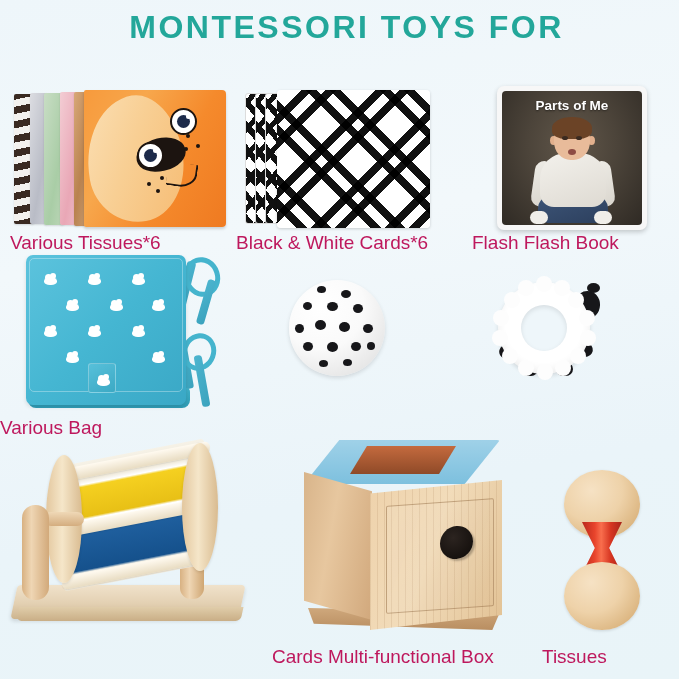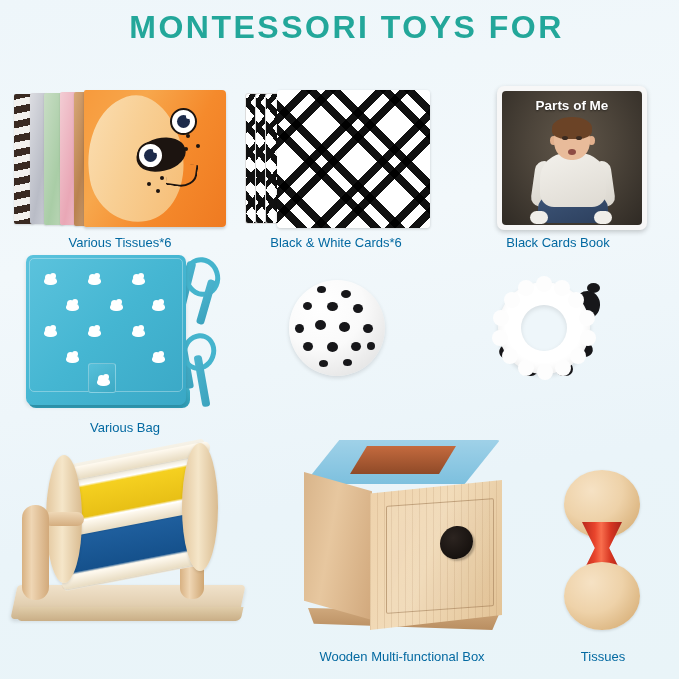--- a/index.html
+++ b/index.html
@@ -33,23 +33,22 @@
     line-height: 39px;
     text-transform: uppercase;
     margin-left: 7px;
   }
   .title .l2 { display: block; }
 
   
   .item { position: absolute; }
   .caption {
     position: absolute;
-    text-align: center;
-    color: #0369a1;
-    font-size: 13px;
+    color: #be185d;
+    font-size: 19px;
     line-height: 18px;
     white-space: nowrap;
   }
 
   
 
   
   .books { left: 14px; top: 88px; width: 212px; height: 140px; }
   .book-stack { position: absolute; left: 0; top: 0; width: 212px; height: 140px; }
   .bk {
@@ -474,21 +473,21 @@
         <div class="baby-ear l"></div>
         <div class="baby-ear r"></div>
         <div class="baby-head"></div>
         <div class="baby-hair"></div>
         <div class="baby-eye l"></div>
         <div class="baby-eye r"></div>
         <div class="baby-mouth"></div>
       </div>
     </div>
   </div>
-  <div class="caption cap-flash">Black Cards Book</div>
+  <div class="caption cap-flash">Flash Flash Book</div>
 
   <div class="item bag">
     <div class="tie" style="left:155px; top:6px; width:9px; height:54px; transform:rotate(14deg);"></div>
     <div class="bow-loop" style="left:158px; top:2px; width:26px; height:30px; transform:rotate(-18deg);"></div>
     <div class="tie" style="left:176px; top:24px; width:8px; height:46px; transform:rotate(16deg);"></div>
     <div class="tie" style="left:155px; top:86px; width:9px; height:48px; transform:rotate(-10deg);"></div>
     <div class="bow-loop" style="left:156px; top:78px; width:24px; height:28px; transform:rotate(20deg);"></div>
     <div class="tie" style="left:172px; top:100px; width:8px; height:52px; transform:rotate(-10deg);"></div>
 
     <div class="bag-base"></div>
@@ -573,21 +572,21 @@
 
   <div class="item woodbox">
     <div class="box-top"></div>
     <div class="box-hole"></div>
     <div class="box-bottom"></div>
     <div class="box-left"></div>
     <div class="box-front"></div>
     <div class="box-drawer"></div>
     <div class="box-knobhole"></div>
   </div>
-  <div class="caption cap-box">Wooden Multi-functional Box</div>
+  <div class="caption cap-box">Cards Multi-functional Box</div>
 
   <div class="item maracas">
     <div class="mar-ball top"></div>
     <div class="mar-waist"></div>
     <div class="mar-ball bot"></div>
   </div>
   <div class="caption cap-maracas">Tissues</div>
 
 </div>
 

